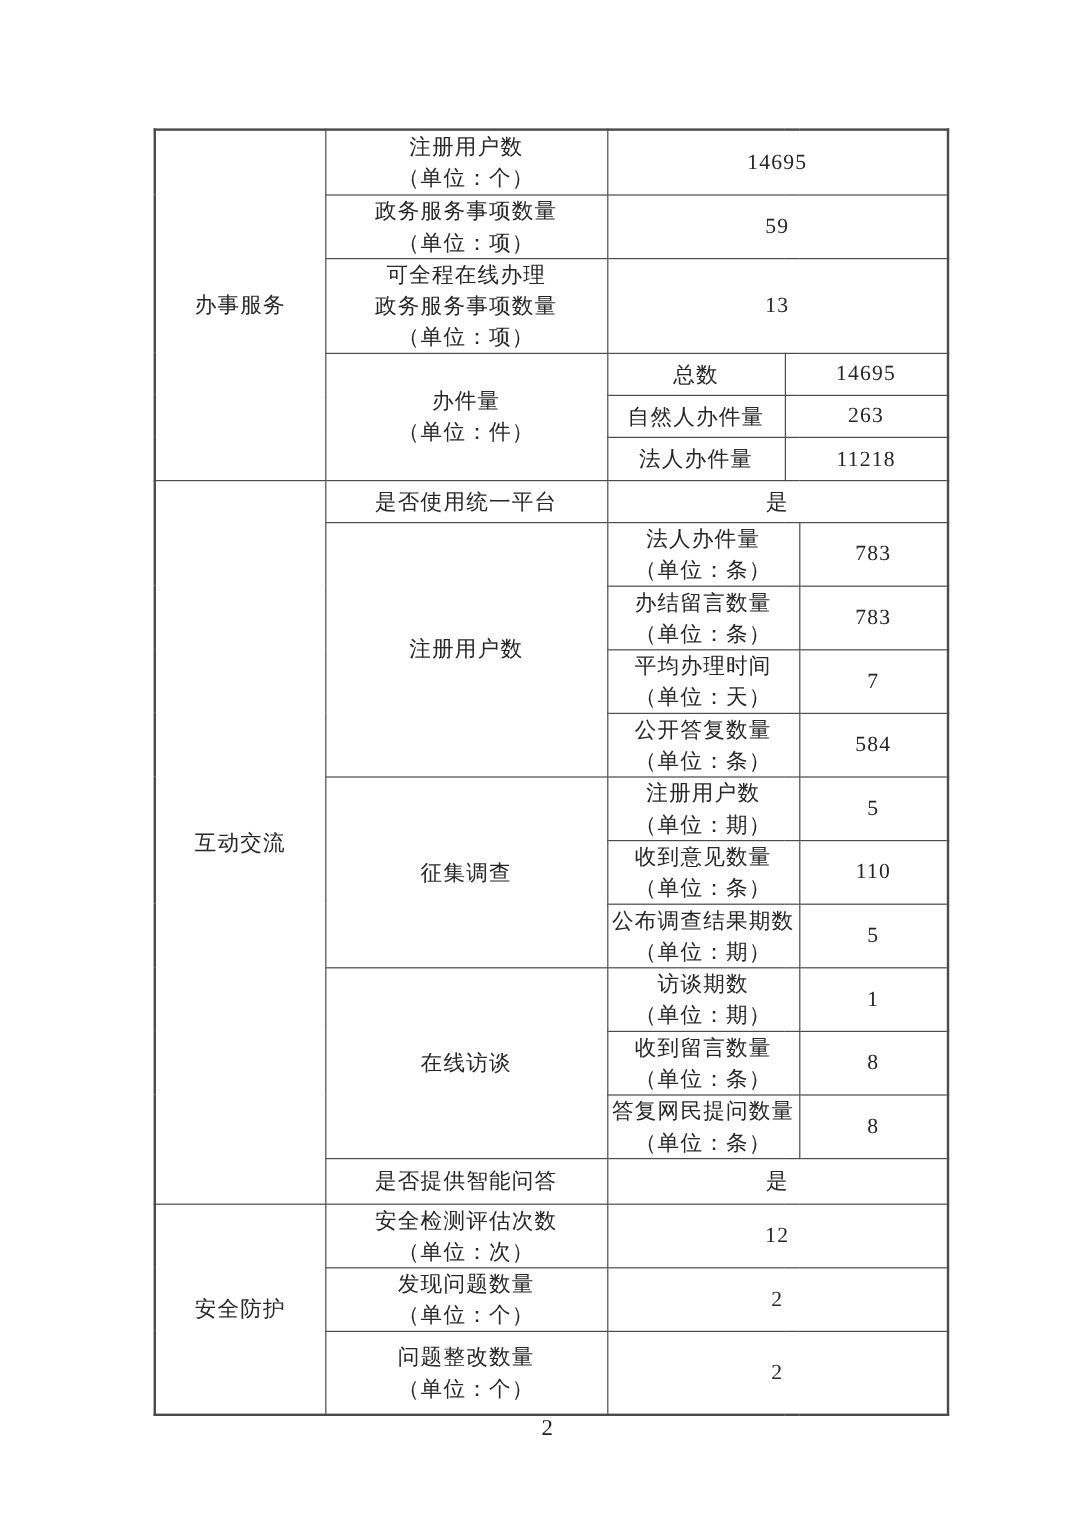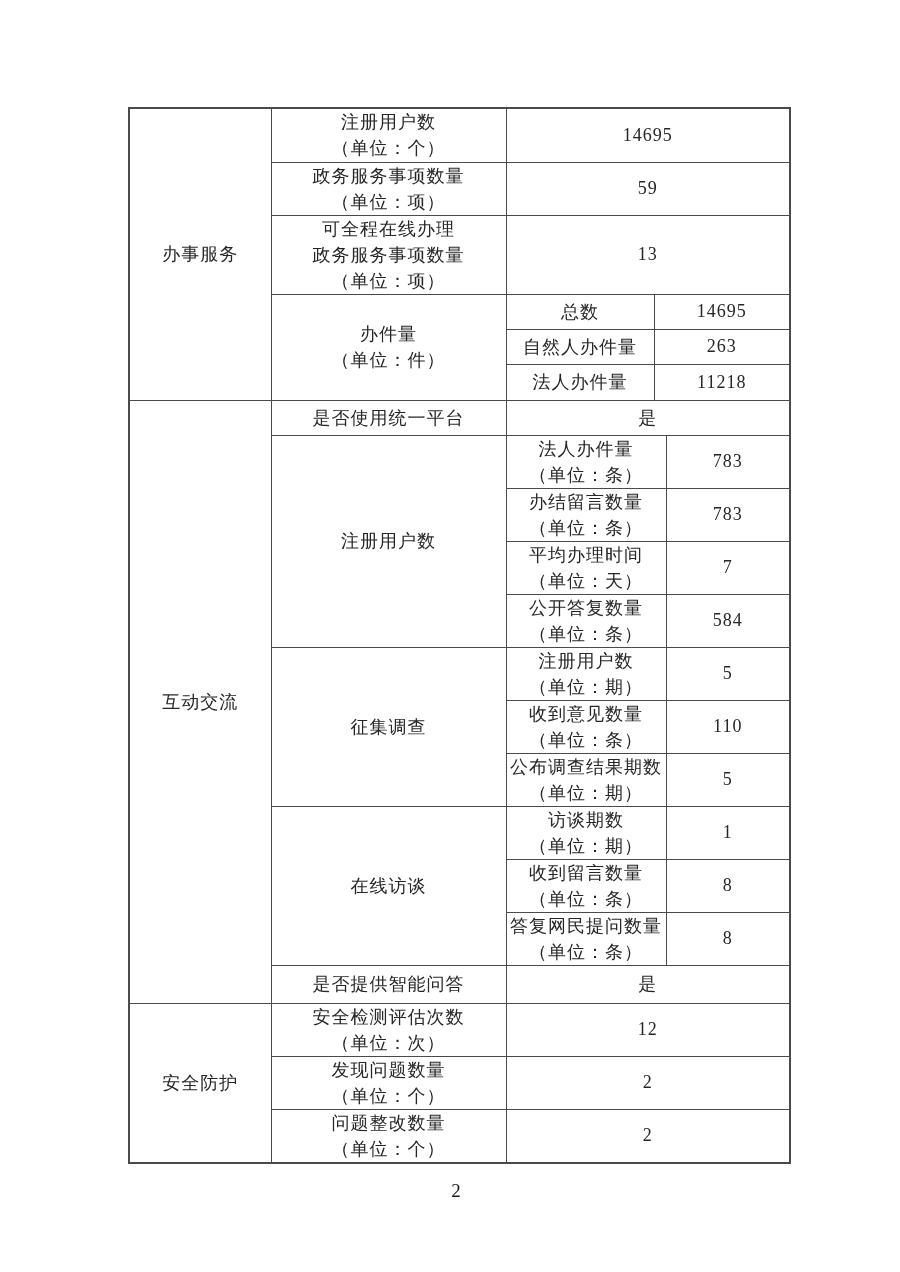--- a/index.html
+++ b/index.html
@@ -200,21 +200,21 @@
       </td>
       <td colspan="3" class="num">12</td>
     </tr>
     <tr style="height:53px">
       <td>
         <div class="line">发现问题数量</div>
         <div class="line">（单位：个）</div>
       </td>
       <td colspan="3" class="num">2</td>
     </tr>
-    <tr style="height:54px">
+    <tr style="height:70px">
       <td>
         <div class="line">问题整改数量</div>
         <div class="line">（单位：个）</div>
       </td>
       <td colspan="3" class="num">2</td>
     </tr>
   </tbody>
     </table>
 
   <div class="page-number">2</div>

